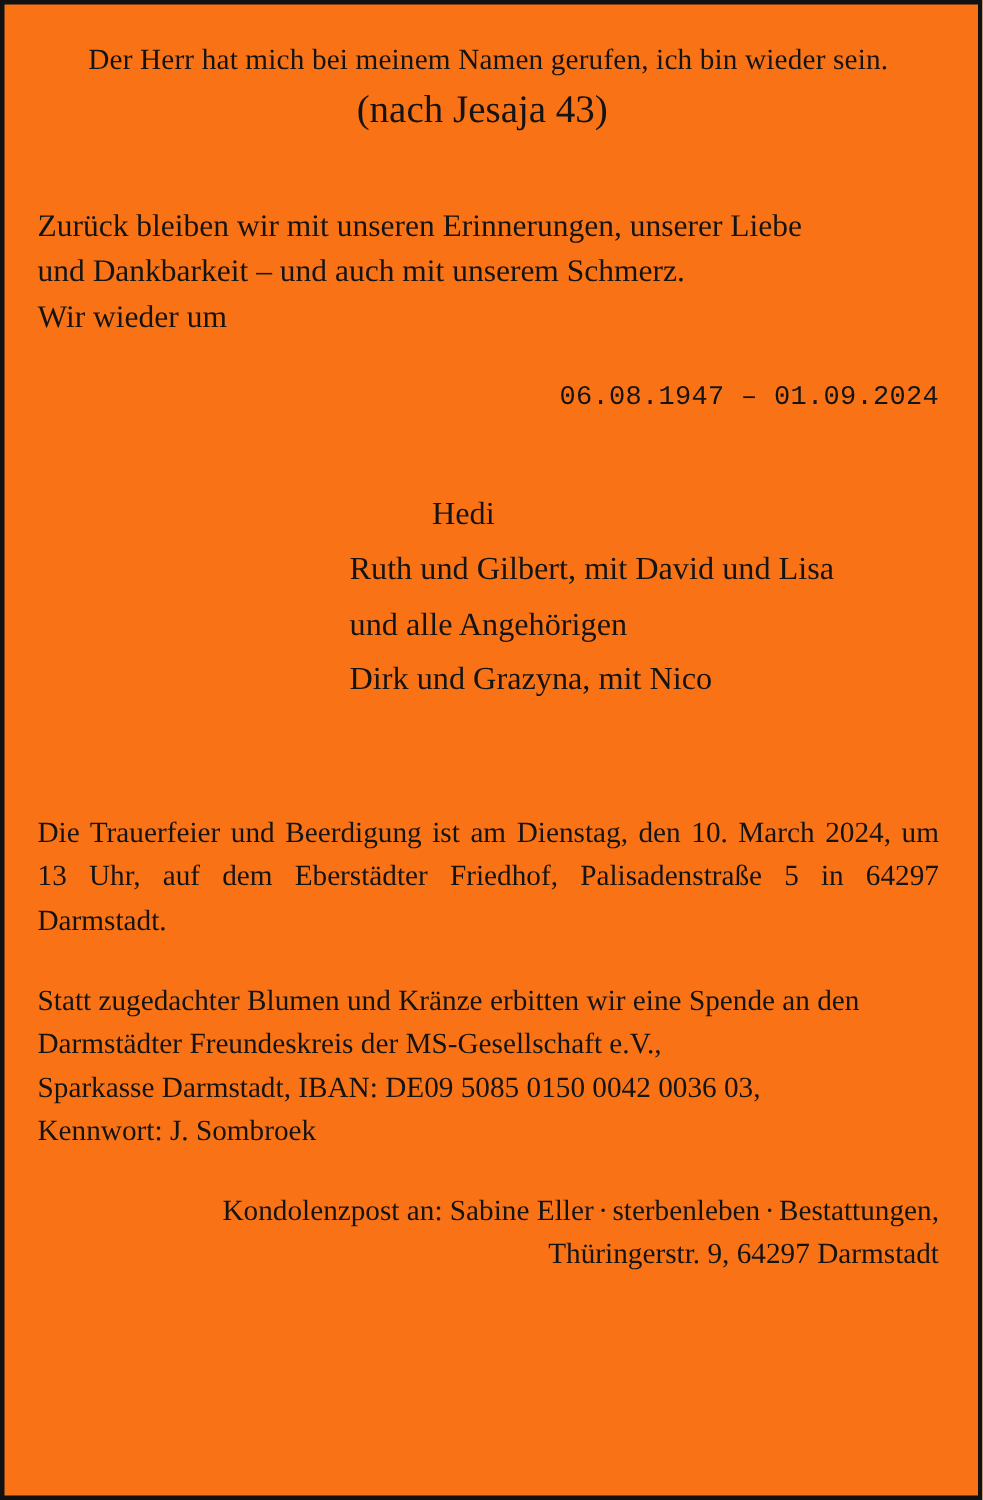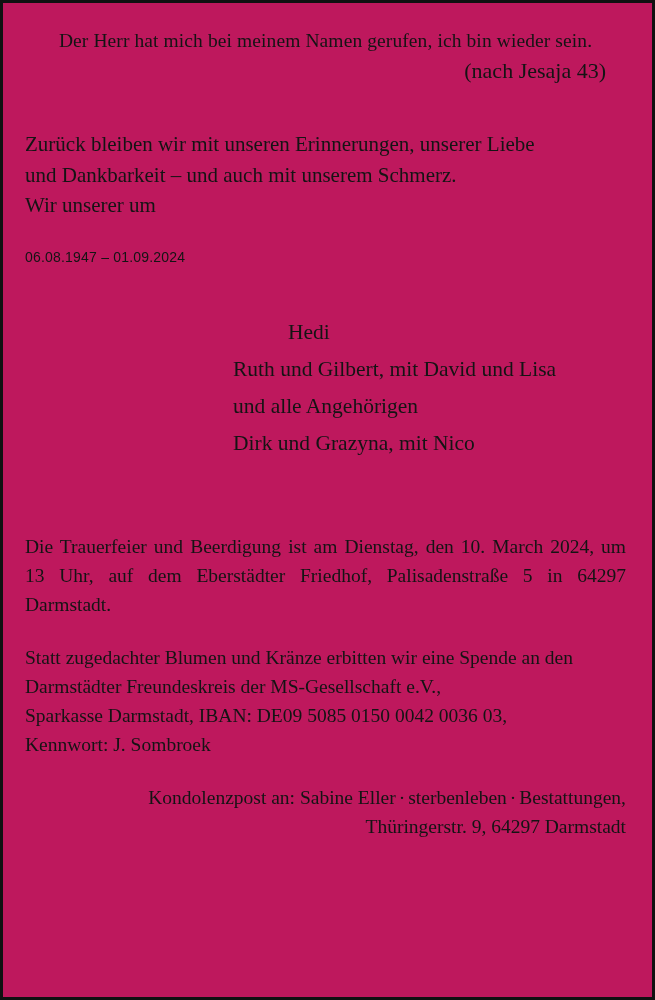--- a/index.html
+++ b/index.html
@@ -7,21 +7,21 @@
     margin: 0;
     padding: 0;
     background: #ffffff;
   }
 
   .notice {
     position: relative;
     width: 655px;
     height: 1000px;
     box-sizing: border-box;
-    background: #be185d;
+    background: #f97316;
     border: 3px solid #111111;
     overflow: hidden;
     font-family: "Liberation Serif", "DejaVu Serif", serif;
     color: #141414;
   }
 
   .inner {
     position: absolute;
     left: 0;
     top: 0;
@@ -33,24 +33,24 @@
 
   
   .epigraph {
     text-align: center;
     font-size: 19.5px;
     line-height: 1.42;
     letter-spacing: 0.1px;
     margin: 6px 0 0 0;
   }
   .epigraph-source {
-    text-align: right;
-    font-size: 22px;
+    text-align: center;
+    font-size: 26px;
     line-height: 1.42;
-    margin: 0 20px 0 0;
+    margin: 0 8px 0 0;
   }
 
   
   .intro {
     margin-top: 43px;
     font-size: 21px;
     line-height: 1.46;
   }
   .intro-lead {
     margin: 0;
@@ -66,23 +66,23 @@
   .name {
     margin: 38px 0 0 0;
     text-align: center;
     font-size: 57px;
     font-weight: 700;
     line-height: 1.05;
     letter-spacing: 0.3px;
   }
   .dates {
     margin: 28px 0 0 0;
-    text-align: left;
-    font-family: Liberation Sans, sans-serif;
-    font-size: 14px;
+    text-align: right;
+    font-family: Liberation Mono, monospace;
+    font-size: 18px;
     letter-spacing: 0.2px;
   }
 
   
   .mourners {
     margin: 49px 0 0 0;
     font-size: 21.5px;
     line-height: 1.72;
     padding-left: 208px;
   }
@@ -125,21 +125,21 @@
 
     <div>
       <p class="epigraph">Der Herr hat mich bei meinem Namen gerufen, ich bin wieder sein.</p>
       <p class="epigraph-source">(nach Jesaja 43)</p>
     </div>
 
     <div class="intro">
       <p class="intro-body">
         <span class="ln">Zurück bleiben wir mit unseren Erinnerungen, unserer Liebe</span>
         <span class="ln">und Dankbarkeit – und auch mit unserem Schmerz.</span>
-        <span class="ln">Wir unserer um</span>
+        <span class="ln">Wir wieder um</span>
       </p>
     </div>
 
     <div>
       <p class="dates">06.08.1947 – 01.09.2024</p>
     </div>
 
     <div class="mourners">
       <span class="ln indent">Hedi</span>
       <span class="ln">Ruth und Gilbert, mit David und Lisa</span>

